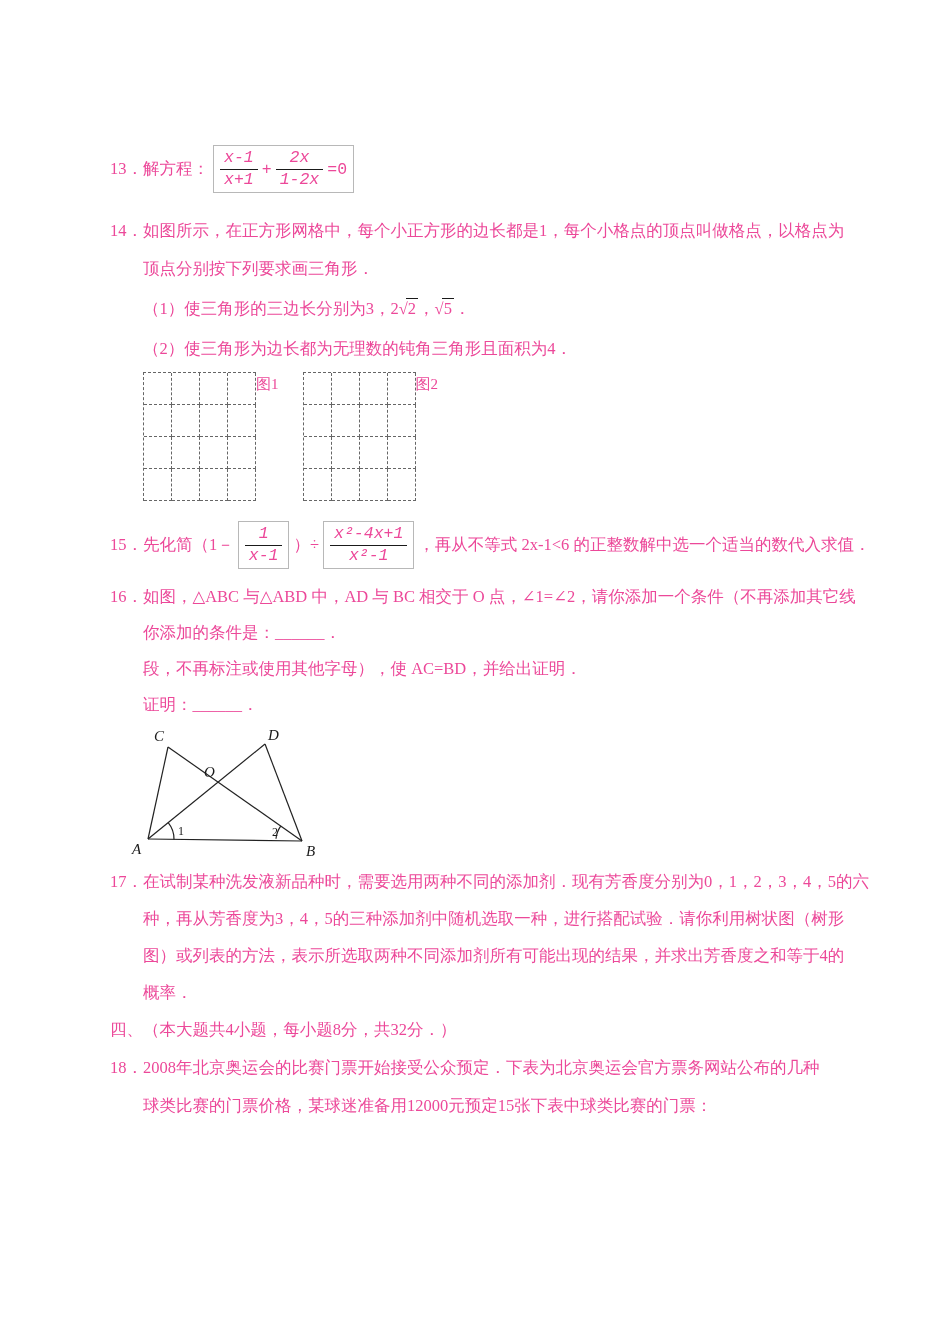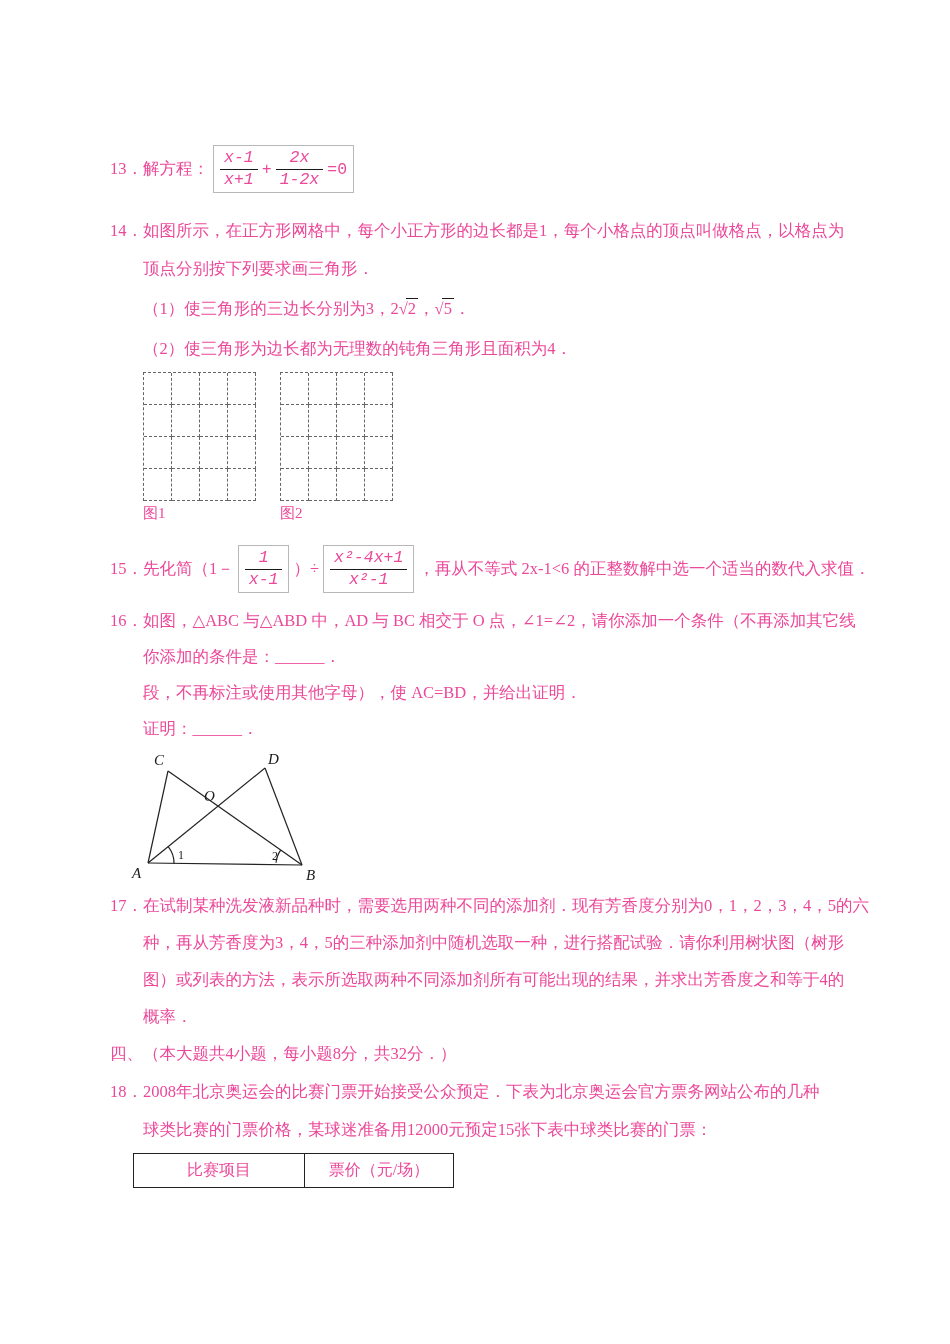--- a/index.html
+++ b/index.html
@@ -23,21 +23,21 @@
   .op{font-style:normal}
   .sqrt{white-space:nowrap}
   .rsign{font-style:normal}
   .rval{border-top:1.5px solid #1a1a1a;padding:0 2px;margin-left:-2px}
 
   
   .q13-line{min-height:62px;margin-bottom:12px}
   .q14{margin-bottom:3px}
   .radline{display:flex;align-items:center;min-height:42px}
   .figs{display:flex;gap:24px;margin:4px 0 12px 33px}
-  .figcol{display:flex;flex-direction:column}
+  .figcol{display:flex;flex-direction:row}
   .gridfig{
     display:grid;grid-template-columns:repeat(4,28px);grid-template-rows:repeat(4,32px);
     border-top:1px dashed #666;border-left:1px dashed #666;width:max-content;
   }
   .gridfig .c{border-right:1px dashed #666;border-bottom:1px dashed #666}
   .figlabel{font-size:15px;line-height:24px}
 
   .q15-line{min-height:64px;margin:2px 0}
 
   .q16 .line{line-height:36px}
@@ -191,23 +191,15 @@
     <div class="line cont">图）或列表的方法，表示所选取两种不同添加剂所有可能出现的结果，并求出芳香度之和等于4的</div>
     <div class="line cont">概率．</div>
   </section>
 
   <div class="sec-heading">四、（本大题共4小题，每小题8分，共32分．）</div>
 
   <section class="q18">
     <div class="line">18．2008年北京奥运会的比赛门票开始接受公众预定．下表为北京奥运会官方票务网站公布的几种</div>
     <div class="line cont">球类比赛的门票价格，某球迷准备用12000元预定15张下表中球类比赛的门票：</div>
 
-    <table class="ticket">
-      <tbody>
-          <tr>
-        <td class="c1">比赛项目</td>
-        <td class="c2">票价（元/场）</td>
-      </tr>
-    </tbody>
-      </table>
   </section>
 
 </div>
 
 </body></html>

